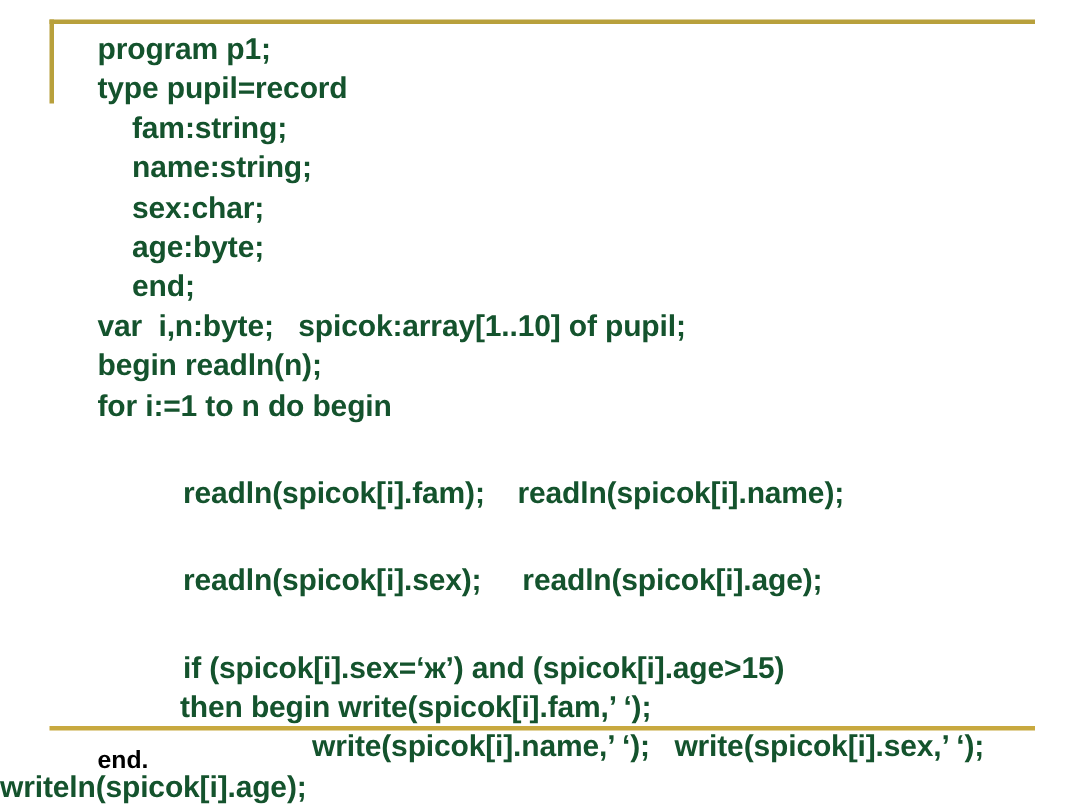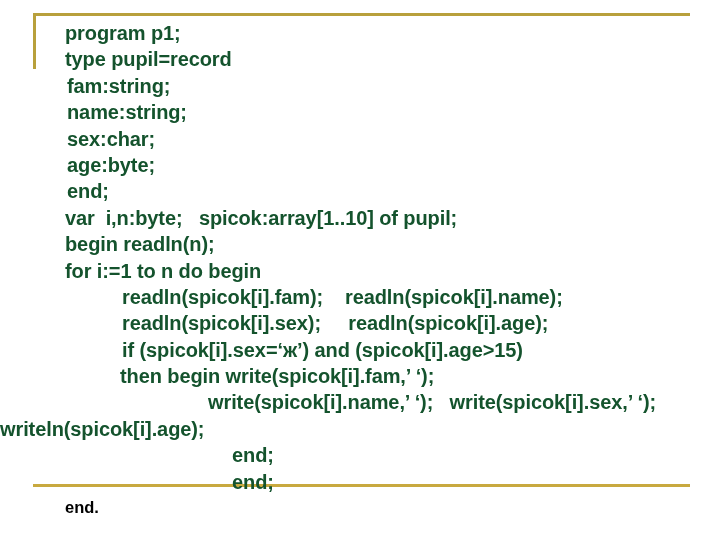--- a/index.html
+++ b/index.html
@@ -59,22 +59,22 @@
     line-height: 26.4px;
     white-space: pre;
     letter-spacing: -0.1px;
   }
   .line {
     display: block;
     height: 26.4px;
   }
   
   .i0  { padding-left: 65px;  }
-  .i1  { padding-left: 67px;  }
-  .i2  { padding-left: 122px; }
+  .i1  { padding-left: 88px;  }
+  .i2  { padding-left: 122px; margin-top: 32px; }
   .i3  { padding-left: 120px; }
   .i4  { padding-left: 208px; }
   .i5  { }
   .i6  { padding-left: 232px; }
 
   
   .tail {
     position: absolute;
     left: 0;
     top: 494px;

